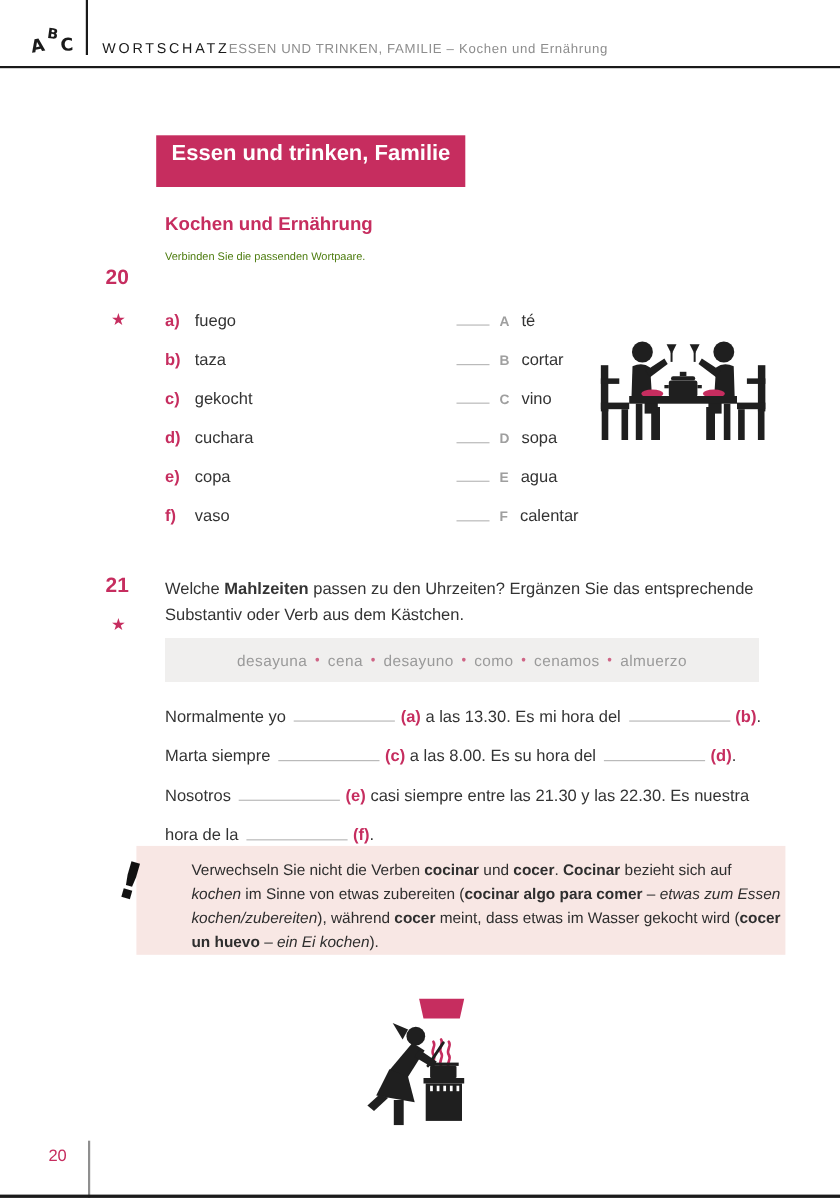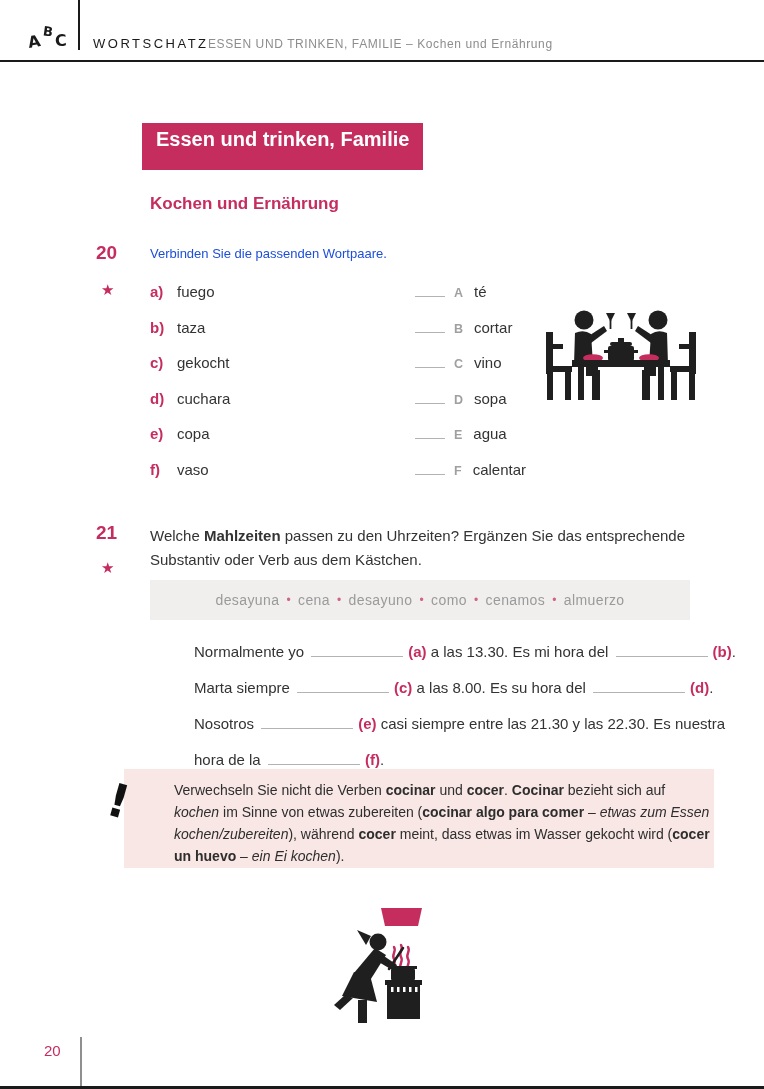--- a/index.html
+++ b/index.html
@@ -26,42 +26,42 @@
     color:#fff; font-weight:bold; font-size:20px; line-height:33px; padding:0 14px; white-space:nowrap; }
   .section-title { position:absolute; left:150px; top:194px; color:var(--accent); font-weight:bold; font-size:17px; }
 
   
   .ex-number { position:absolute; color:var(--accent); font-weight:bold; font-size:19px; }
   .ex-star { position:absolute; color:var(--accent); font-size:15px; }
 
   
   .ex20-number { left:96px; top:242px; }
   .ex20-star { left:101px; top:281px; }
-  .ex20-instruction { position:absolute; left:150px; top:246px; font-size:13px; color:#1d4ed8; }
+  .ex20-instruction { position:absolute; left:150px; top:228px; font-size:10px; color:#4d7c0f; }
   .ex20-pairs { position:absolute; left:150px; top:283px; width:410px; }
   .match-row { position:relative; height:35.5px; font-size:15px; }
   .match-row .key { color:var(--accent); font-weight:bold; display:inline-block; width:27px; }
   .match-row .term { color:#333; }
   .match-row .right { position:absolute; left:265px; top:0; white-space:nowrap; }
   .match-blank { display:inline-block; width:30px; height:13px; border-bottom:1.5px solid #b3b3b3; margin-right:9px; }
   .match-row .letter { color:#9f9f9f; font-size:12.5px; font-weight:bold; margin-right:11px; }
   .match-row .match-word { color:#333; }
   .dining-icon { position:absolute; left:546px; top:306px; width:150px; height:94px; }
   .ink { fill:#1f1f1f; }
   .fill-accent { fill:var(--accent); }
   .stroke-accent { stroke:var(--accent); fill:none; }
 
   
   .ex21-number { left:96px; top:522px; }
   .ex21-star { left:101px; top:559px; }
   .ex21-instruction { position:absolute; left:150px; top:524px; width:550px; font-size:15px; line-height:24px; color:#333; }
   .word-box { position:absolute; left:150px; top:580px; width:540px; height:40px; background:var(--wordbox-bg);
     display:flex; align-items:center; justify-content:center; font-size:14px; color:#9a9a9a; letter-spacing:0.4px; }
   .word-box .sep { color:#cf6586; margin:0 7px; font-size:12px; }
-  .sentences { position:absolute; left:150px; top:640px; width:548px; font-size:15px; color:#333;margin-left:44px; }
+  .sentences { position:absolute; left:150px; top:640px; width:548px; font-size:15px; color:#333; }
   .sentence-line { line-height:24px; margin-bottom:12px; white-space:nowrap; }
   .blank { display:inline-block; width:92px; height:13px; border-bottom:1.2px solid #b3b3b3; margin:0 5px 0 3px; }
   .lbl { color:var(--accent); font-weight:bold; }
   .bd { font-weight:bold; }
   .it { font-style:italic; }
 
   
   .note-box { position:absolute; left:100px; top:769px; width:590px; height:99px; background:var(--note-bg);margin-left:24px; }
   .note-text { position:absolute; left:50px; top:10px; width:538px; font-size:14px; line-height:22px; color:#2e2e2e; }
   .exclaim { position:absolute; left:108px; top:774px; font-size:46px; font-weight:bold; color:#111;

